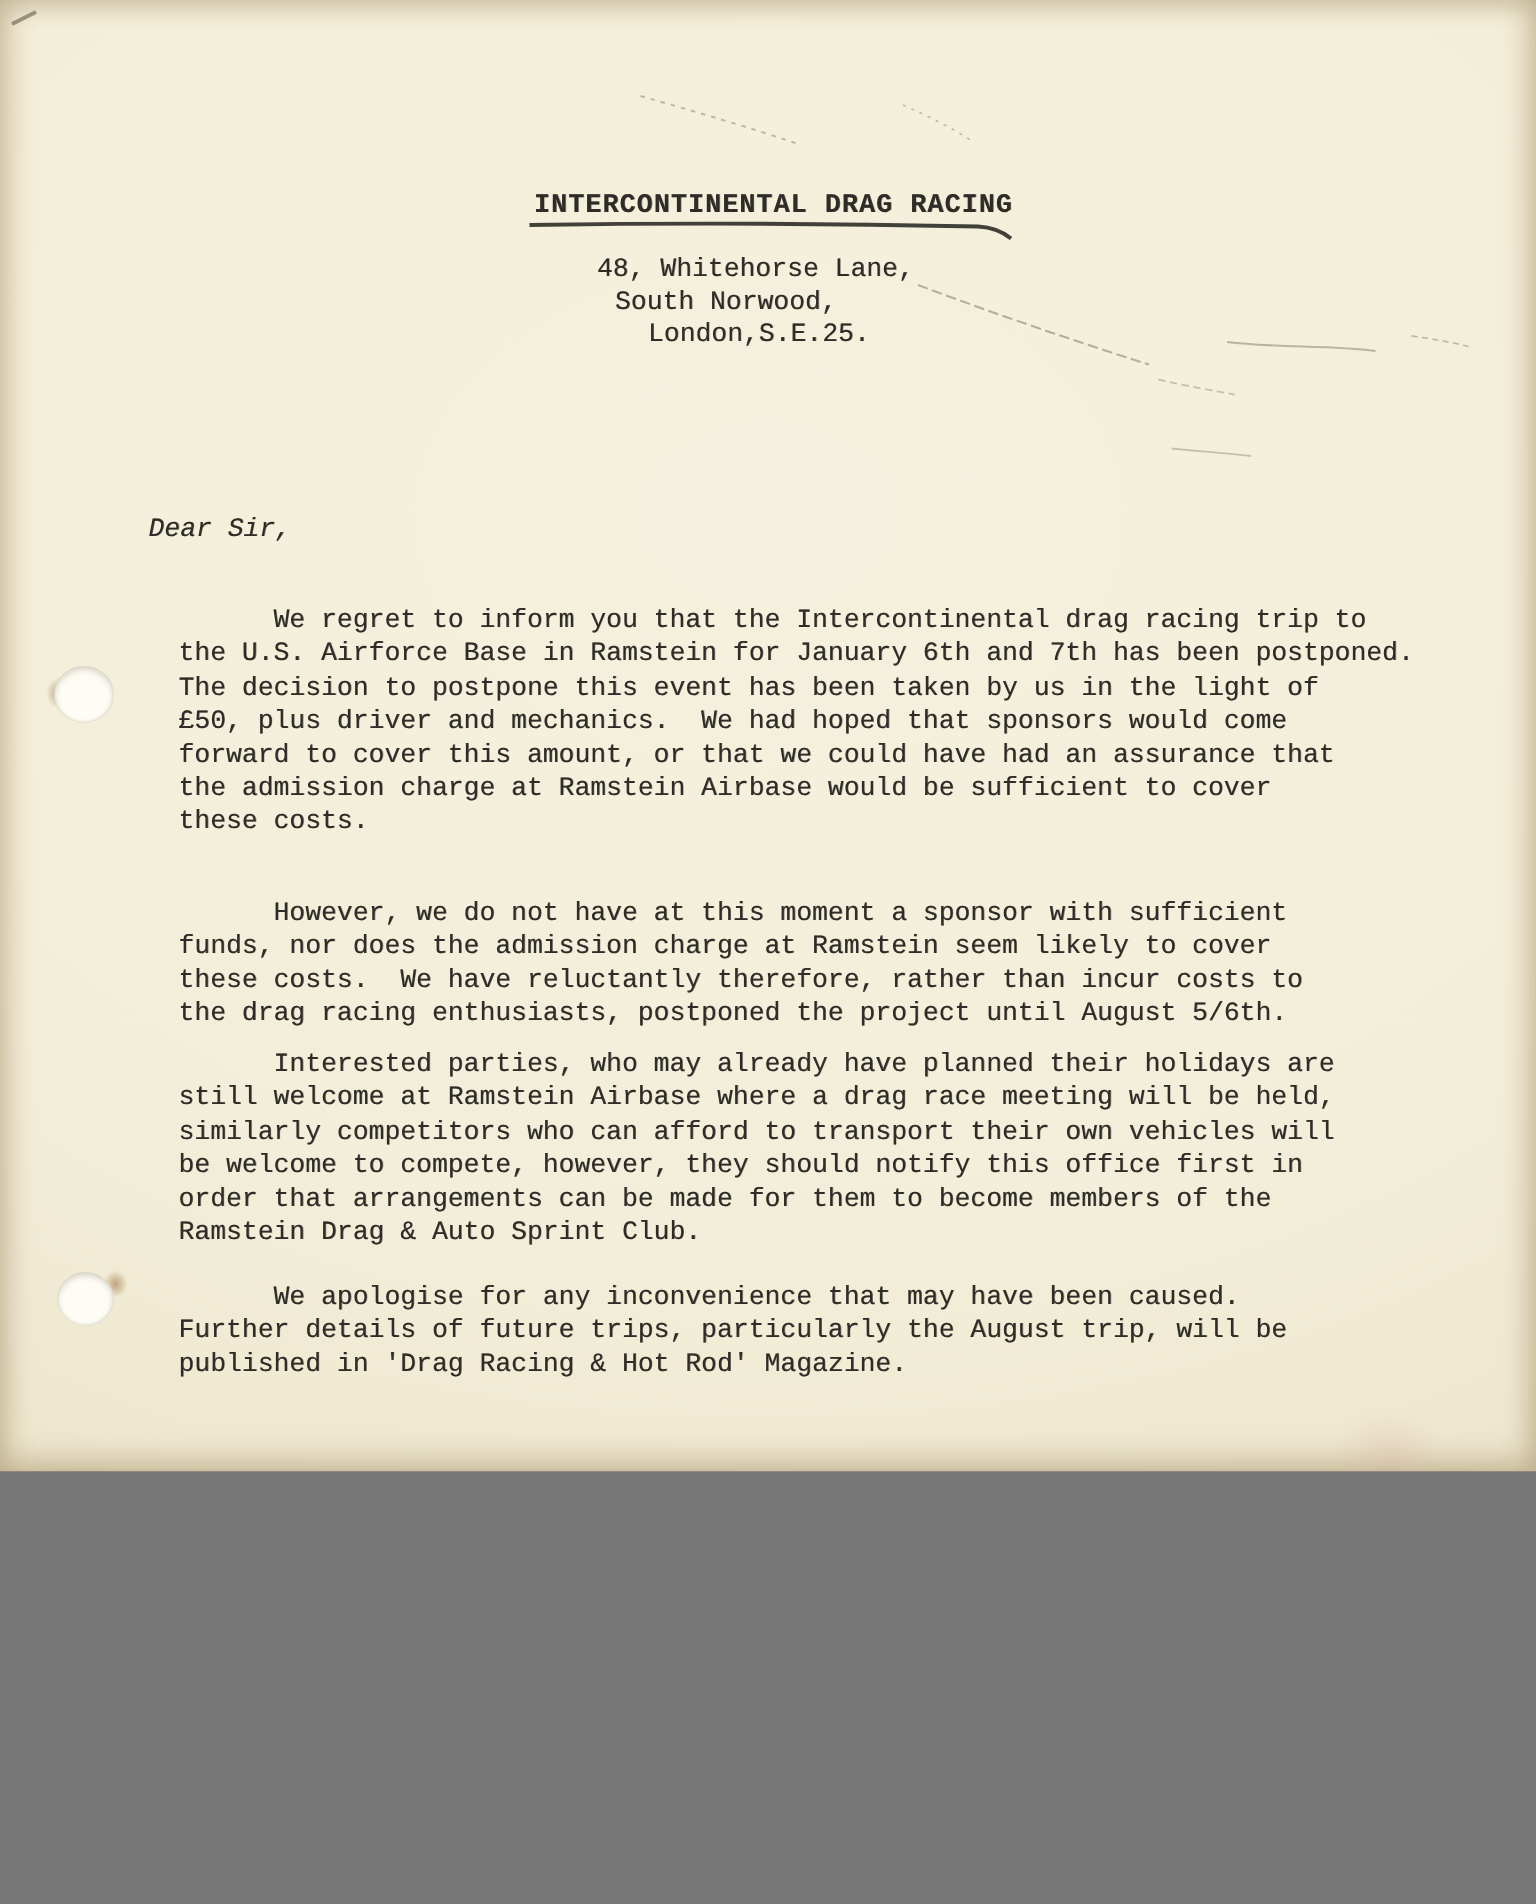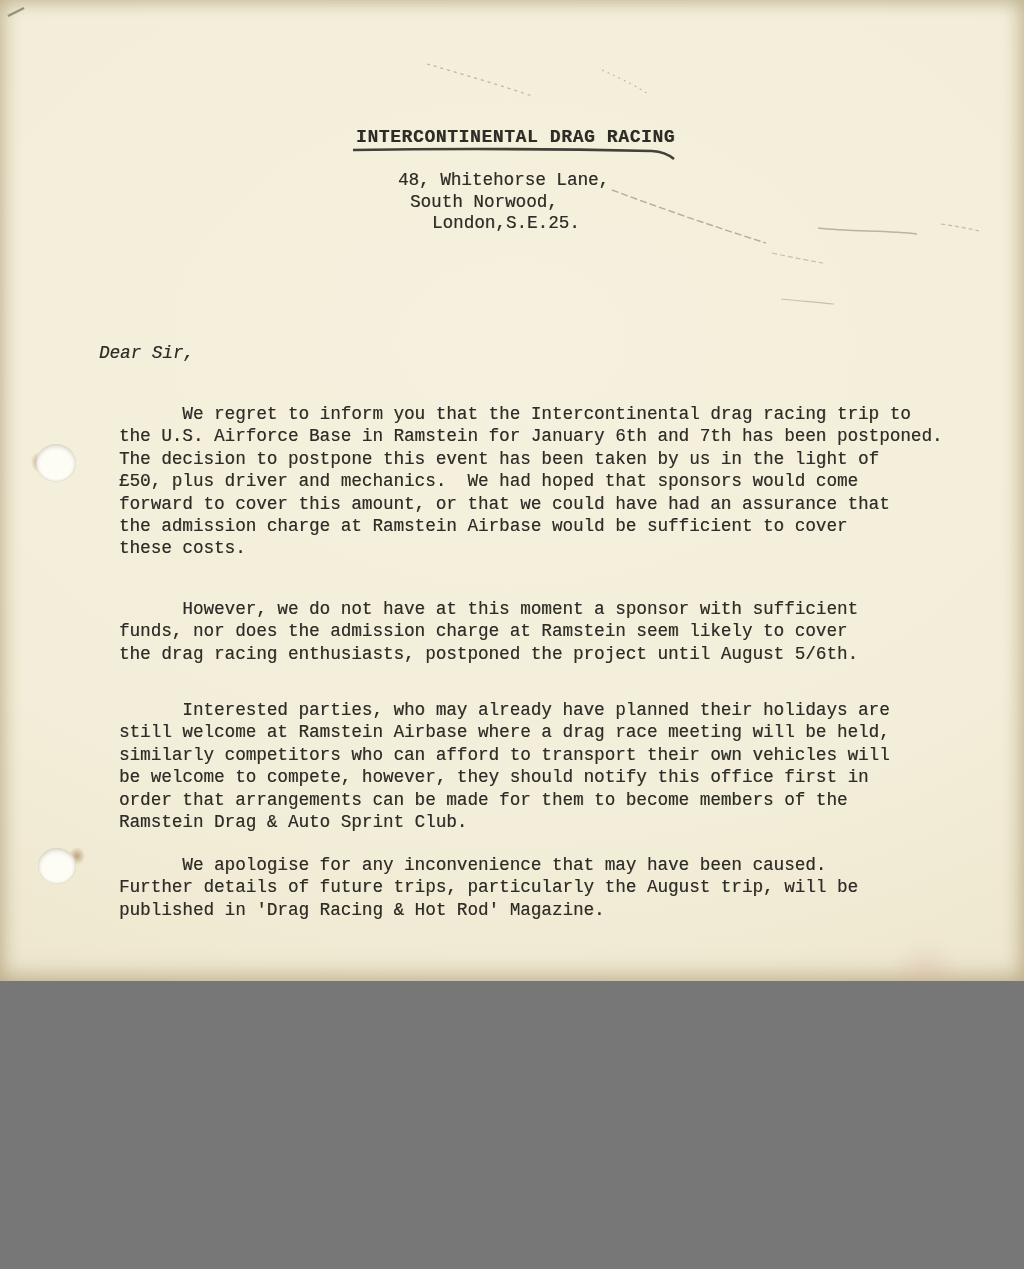--- a/index.html
+++ b/index.html
@@ -102,20 +102,21 @@
     <div class="line">The decision to postpone this event has been taken by us in the light of</div>
     <div class="line">£50, plus driver and mechanics.  We had hoped that sponsors would come</div>
     <div class="line">forward to cover this amount, or that we could have had an assurance that</div>
     <div class="line">the admission charge at Ramstein Airbase would be sufficient to cover</div>
     <div class="line">these costs.</div>
   </div>
 
   <div class="para" style="top:598px;">
     <div class="line">      However, we do not have at this moment a sponsor with sufficient</div>
     <div class="line">funds, nor does the admission charge at Ramstein seem likely to cover</div>
+    <div class="line">these costs.  We have reluctantly therefore, rather than incur costs to</div>
     <div class="line">the drag racing enthusiasts, postponed the project until August 5/6th.</div>
   </div>
 
   <div class="para" style="top:699px;">
     <div class="line">      Interested parties, who may already have planned their holidays are</div>
     <div class="line">still welcome at Ramstein Airbase where a drag race meeting will be held,</div>
     <div class="line">similarly competitors who can afford to transport their own vehicles will</div>
     <div class="line">be welcome to compete, however, they should notify this office first in</div>
     <div class="line">order that arrangements can be made for them to become members of the</div>
     <div class="line">Ramstein Drag &amp; Auto Sprint Club.</div>

